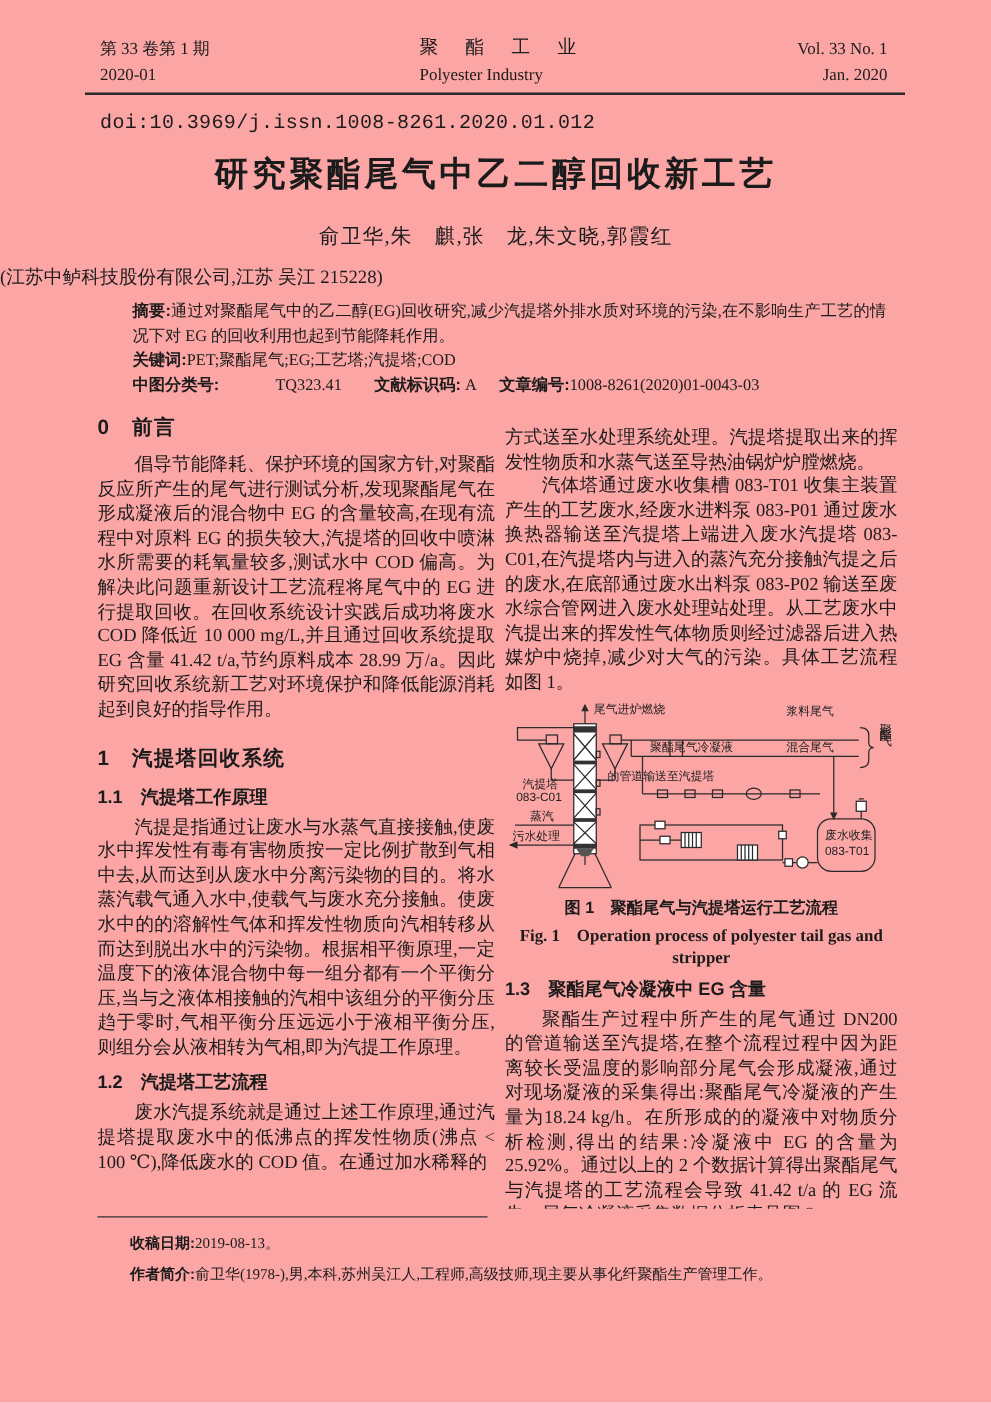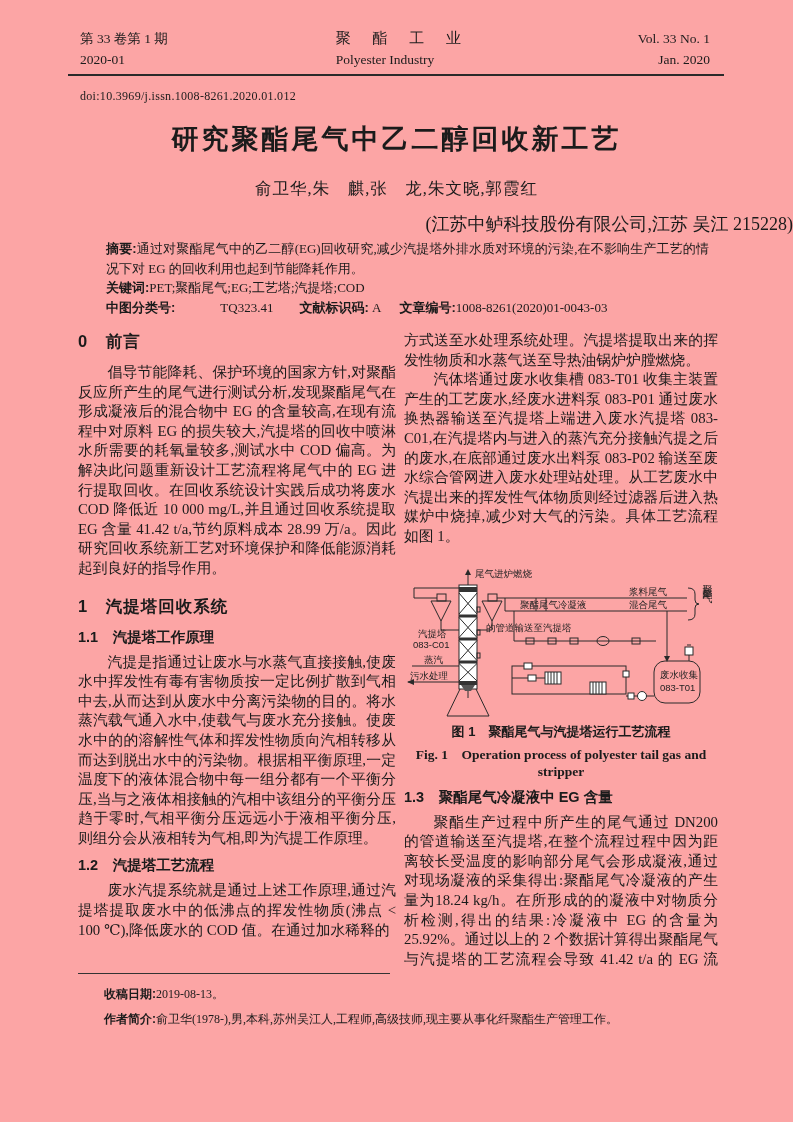--- a/index.html
+++ b/index.html
@@ -9,48 +9,48 @@
     font-family:"Liberation Serif","DejaVu Serif",serif;
   }
   
   .hdr { position:absolute; top:28px; left:80px; width:630px;
          display:flex; justify-content:space-between; align-items:flex-start; }
   .hdr .blk { font-size:13.5px; line-height:21px; }
   .hdr .blk.center { text-align:left; }
   .hdr .blk.right  { text-align:right; }
   .jname-cn { font-size:15px; letter-spacing:9px; }
   .hdr-rule { position:absolute; top:74px; left:68px; width:656px; height:1.5px; background:#2a2a2a; }
-  .doi { position:absolute; top:89px; left:80px; font-size:12px; letter-spacing:.3px; }
+  .doi { position:absolute; top:89px; left:80px; font-size:16px; letter-spacing:.3px;font-family:Liberation Mono, monospace; }
   
   .title { position:absolute; top:121px; left:0; width:100%; text-align:center; margin:0;
            font-family:"Liberation Sans","DejaVu Sans",sans-serif;
            font-size:27px; font-weight:bold; letter-spacing:3px; }
   .authors { position:absolute; top:178px; left:0; width:100%; text-align:center;
              font-size:16.5px; letter-spacing:1px; }
-  .affil { position:absolute; top:212px; left:0; width:100%; text-align:right; font-size:18px; }
+  .affil { position:absolute; top:212px; left:0; width:100%; text-align:left; font-size:15px; }
   
   .abstract { position:absolute; top:239px; left:106px; width:603px;
               font-size:13px; line-height:19.5px; }
   .abstract p { margin:0; text-align:justify; }
   .lbl { font-family:"Liberation Sans","DejaVu Sans",sans-serif; font-weight:bold; }
   .gap { margin-right:26px;margin-left:45px; }
   .gap2 { margin-right:18px; }
   
   .col { position:absolute; top:331px; width:318px; }
   .col-left  { left:78px;  height:636px; overflow:hidden; }
   .col-right { left:404px; width:314px; height:636px; overflow:hidden; }
   h2.sec { font-family:"Liberation Sans","DejaVu Sans",sans-serif;
            font-size:16.5px; font-weight:bold; margin:0 0 10px 0; letter-spacing:1px; }
   h2.sec.mid { margin-top:17px; }
   h3.sub { font-family:"Liberation Sans","DejaVu Sans",sans-serif;
            font-size:14.5px; font-weight:bold; margin:8px 0 6px 0; }
   .para { font-size:14.8px; line-height:19.6px; margin:0; text-align:justify; text-indent:2em; }
-  .para.noindent { text-indent:0; }
-  
-  .figure { position:relative; width:318px; height:150px; margin:22px 0 2px 0; }
+  .para.noindent { text-indent:0;margin-top:10px; }
+  
+  .figure { position:relative; width:318px; height:150px; margin:6px 0 2px 0; }
   .figure svg { position:absolute; left:0; top:0; }
   .flabel { position:absolute; white-space:nowrap; font-size:9.5px; line-height:10px;
             font-family:"Liberation Sans","DejaVu Sans",sans-serif; color:#222; }
   .flabel.v { writing-mode:vertical-rl; letter-spacing:3px; font-size:10px; }
   .cap-cn { text-align:center; font-family:"Liberation Sans","DejaVu Sans",sans-serif;
             font-weight:bold; font-size:13px; margin-top:4px; }
   .cap-en { text-align:center; font-weight:bold; font-size:13.5px; margin:5px 0 6px 0; }
   
   .footnote { position:absolute; top:973px; left:78px; width:630px; font-size:12px; line-height:25px; }
   .fn-rule { width:312px; height:1px; background:#333; margin-bottom:8px; }
@@ -180,21 +180,21 @@
           <polygon points="10,110 10,116 3,113" fill="#2a2a2a" stroke="none"></polygon>
 
           <polygon points="57,116 71,116 67,122 61,122" fill="#555" stroke="none"></polygon>
           <line x1="64" y1="122" x2="64" y2="129"></line>
           <line x1="56" y1="120" x2="43" y2="147"></line>
           <line x1="72" y1="120" x2="85" y2="147"></line>
           <line x1="43" y1="147" x2="85" y2="147"></line>
         </g>
       </svg>
       <div class="flabel" style="left:71px;top:0px">尾气进炉燃烧</div>
-      <div class="flabel" style="left:225px;top:18px">浆料尾气</div>
+      <div class="flabel" style="left:225px;top:2px">浆料尾气</div>
       <div class="flabel" style="left:225px;top:31px">混合尾气</div>
       <div class="flabel" style="left:116px;top:31px">聚酯尾气冷凝液</div>
       <div class="flabel v" style="left:298px;top:7px">聚酯尾气</div>
       <div class="flabel" style="left:82px;top:54px">的管道输送至汽提塔</div>
       <div class="flabel" style="left:14px;top:60px">汽提塔</div>
       <div class="flabel" style="left:9px;top:71px">083-C01</div>
       <div class="flabel" style="left:20px;top:86px">蒸汽</div>
       <div class="flabel" style="left:6px;top:102px">污水处理</div>
       <div class="flabel" style="left:256px;top:101px">废水收集</div>
       <div class="flabel" style="left:256px;top:114px">083-T01</div>

